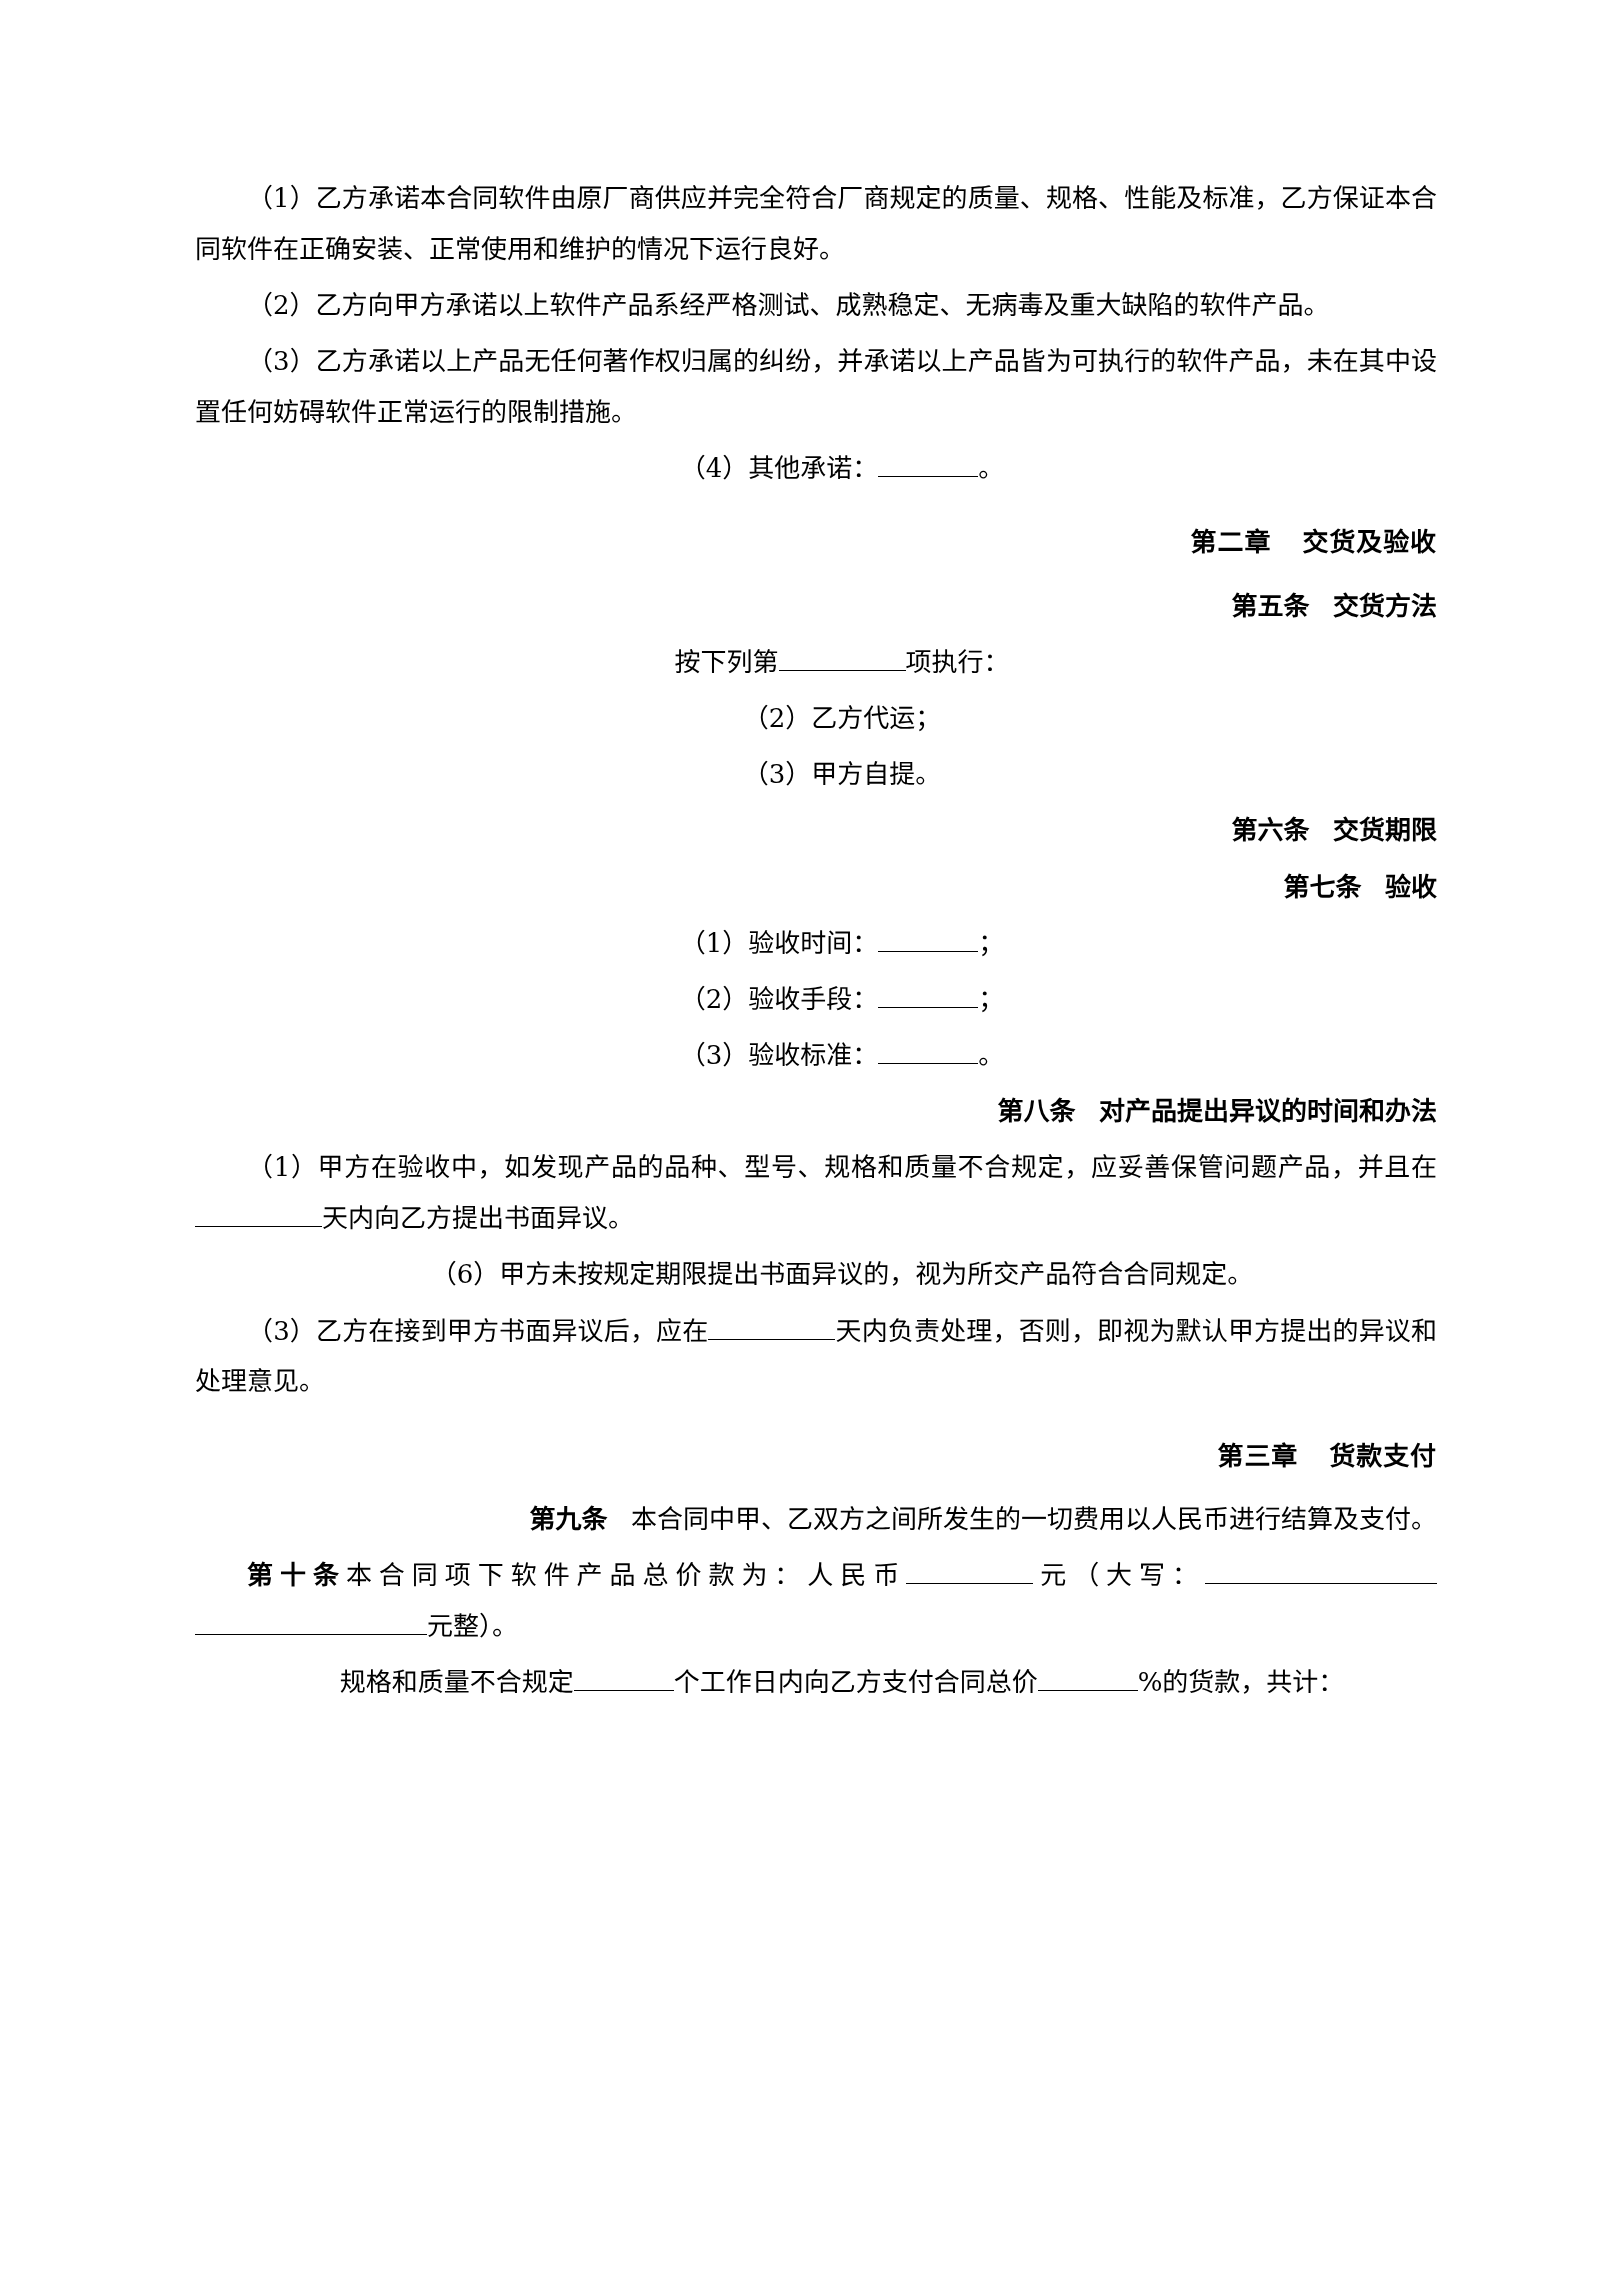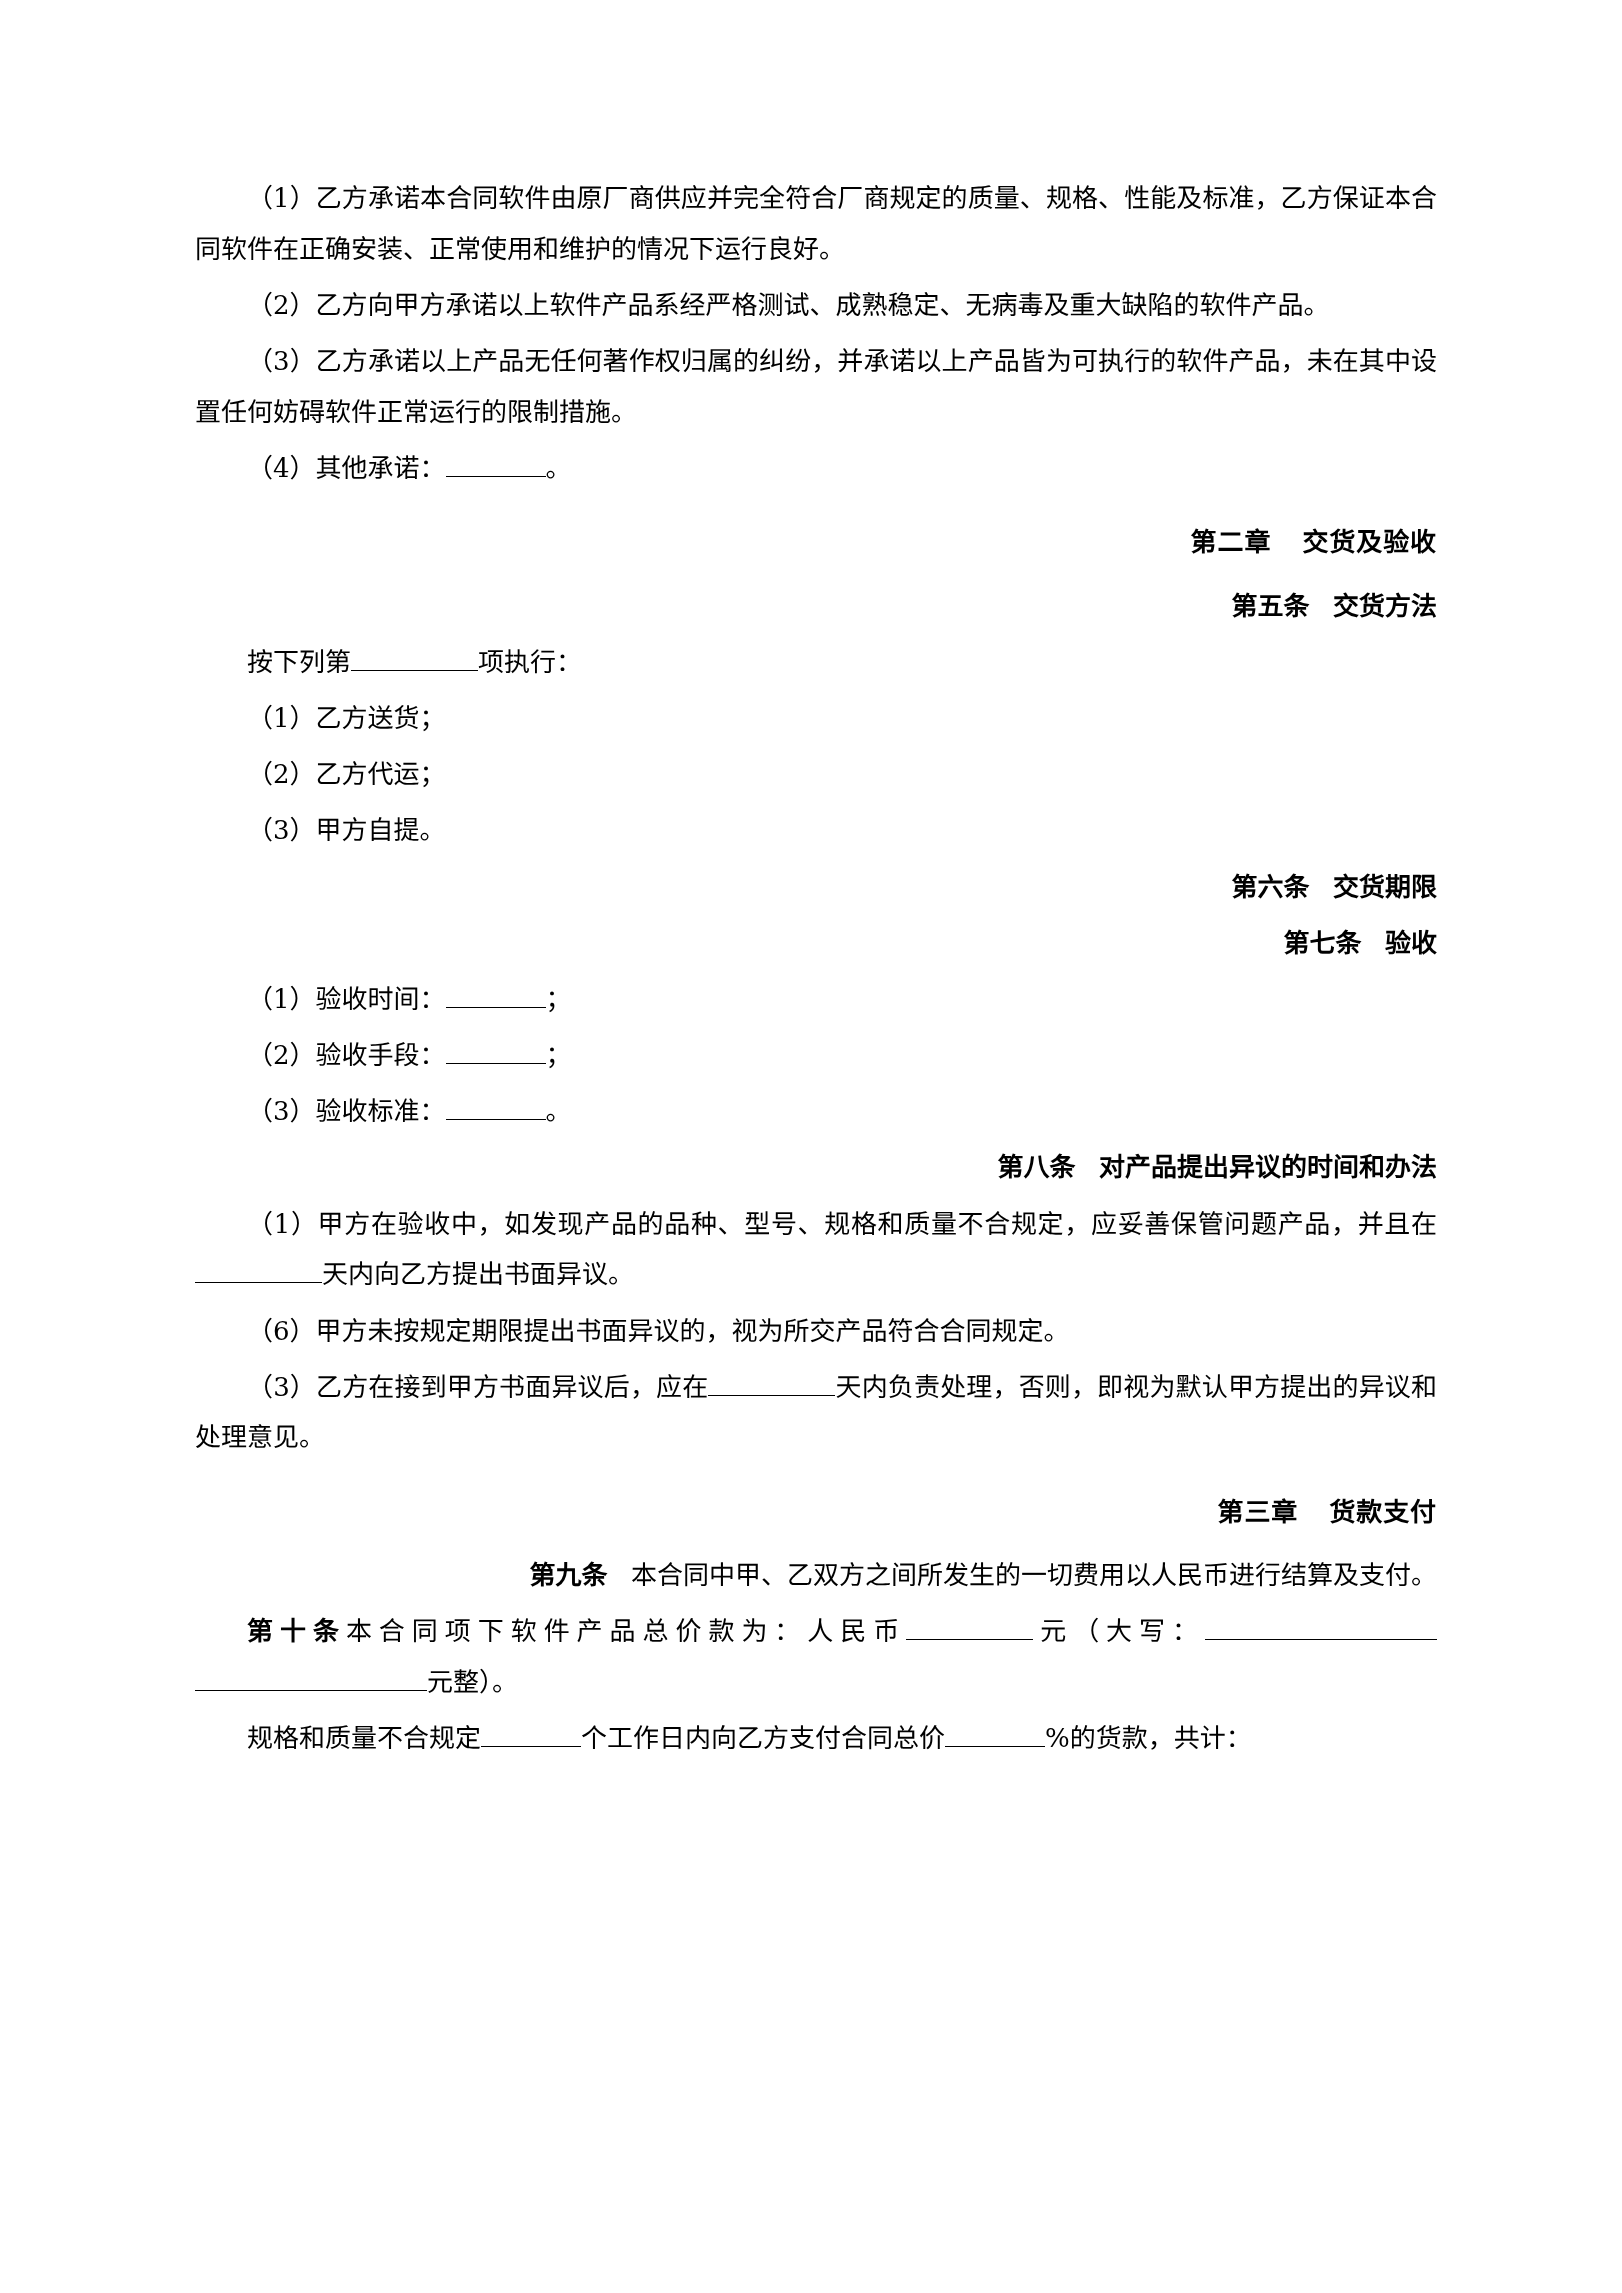--- a/index.html
+++ b/index.html
@@ -28,21 +28,21 @@
   p {
     margin: 0 0 5.5px 0;
   }
   .para {
     text-indent: 2em;
     text-align: justify;
     text-justify: inter-ideograph;
   }
   .item {
     text-indent: 2em;
-    text-align: left;
+    text-align: center;
   }
   .chapter {
     text-align: right;
     font-weight: bold;
     margin: 23.6px 0 12.7px 0;
     letter-spacing: 0.9px;
   }
   .chapter .gap {
     display: inline-block;
     width: 1.2em;
@@ -90,21 +90,20 @@
     <p class="para">（3）乙方承诺以上产品无任何著作权归属的纠纷，并承诺以上产品皆为可执行的软件产品，未在其中设置任何妨碍软件正常运行的限制措施。</p>
 
     <p class="item"><span>（4）其他承诺：</span><span class="blank-s"></span><span>。</span></p>
 
     <p class="chapter"><span>第二章</span><span class="gap"></span><span>交货及验收</span></p>
 
     <p class="clause"><b>第五条</b><span class="cgap"></span><b>交货方法</b></p>
 
     <p class="item"><span>按下列第</span><span class="blank-m"></span><span>项执行：</span></p>
 
-    <p class="item">（1）乙方送货；</p>
     <p class="item">（2）乙方代运；</p>
     <p class="item">（3）甲方自提。</p>
 
     <p class="clause"><b>第六条</b><span class="cgap"></span><b>交货期限</b></p>
 
 
     <p class="clause"><b>第七条</b><span class="cgap"></span><b>验收</b></p>
 
     <p class="item"><span>（1）验收时间：</span><span class="blank-s"></span><span>；</span></p>
 

